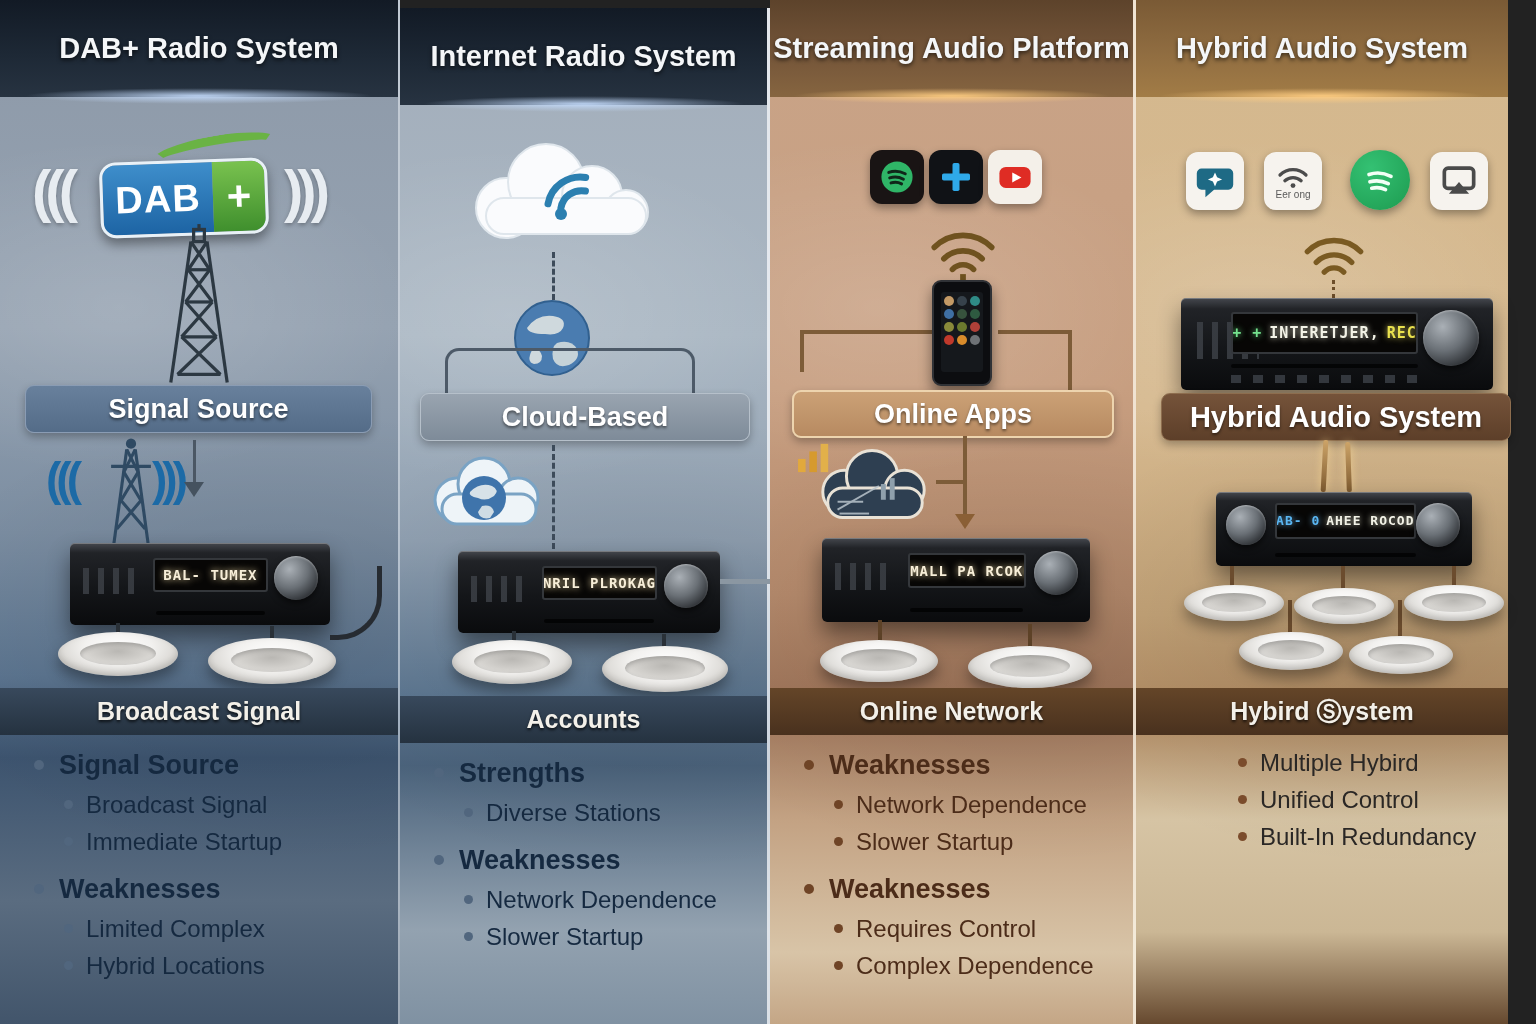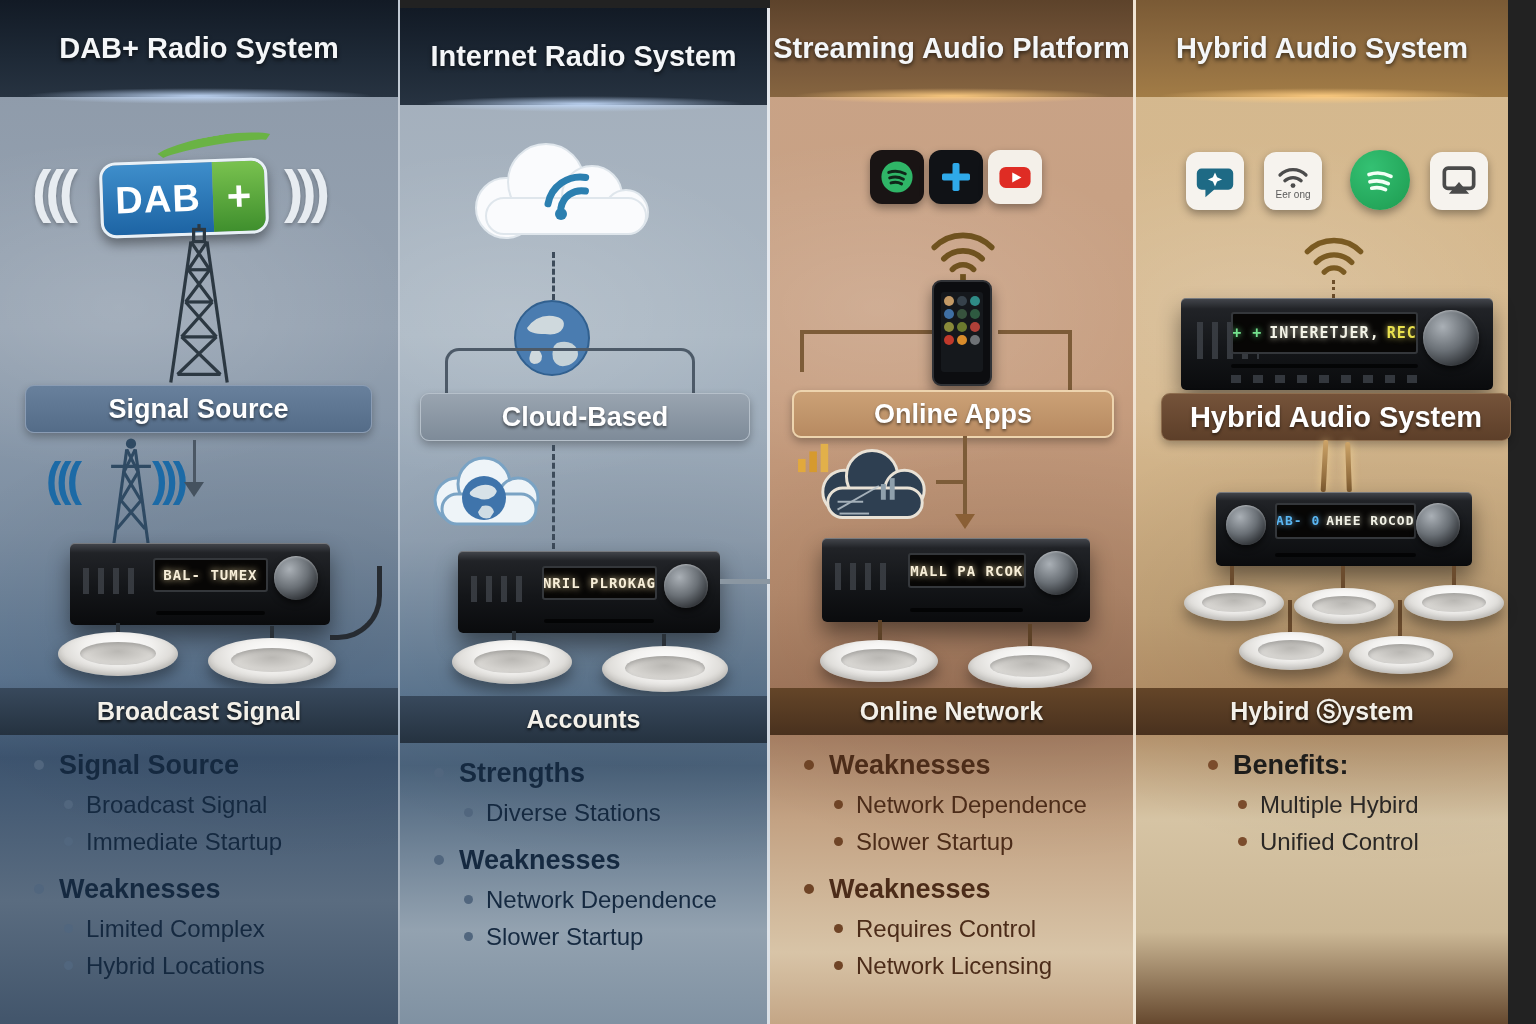--- a/index.html
+++ b/index.html
@@ -409,21 +409,21 @@
       <div class="bh" style="margin-top:8px;">
           <span class="d"></span>
           <span>Weaknesses</span>
         </div>
       <div class="bi">
           <span class="d"></span>
           <span>Requires Control</span>
         </div>
       <div class="bi">
           <span class="d"></span>
-          <span>Network Licensing</span>
+          <span>Complex Dependence</span>
         </div>
     </div>
   </section>
 
   <section class="col c4">
     <header class="chead">
       <h1>Hybrid Audio System</h1>
     </header>
 
     <div class="appic" style="left:50px;top:152px;width:58px;height:58px;background:#f6f3ee;">
@@ -505,27 +505,27 @@
     <div class="disc" style="left:158px;top:588px;width:100px;height:36px;"></div>
     <div class="disc" style="left:268px;top:585px;width:100px;height:36px;"></div>
     <div class="disc" style="left:103px;top:632px;width:104px;height:38px;"></div>
     <div class="disc" style="left:213px;top:636px;width:104px;height:38px;"></div>
 
     <div class="darkb db-warm">
       <span>Hybird Ⓢystem</span>
     </div>
 
     <div class="bul">
-      <div class="bh">
-          <span class="d"></span>
-          <span>Benefits:</span>
-        </div>
       <div class="bi">
           <span class="d"></span>
           <span>Multiple Hybird</span>
         </div>
       <div class="bi">
           <span class="d"></span>
           <span>Unified Control</span>
+        </div>
+      <div class="bi">
+          <span class="d"></span>
+          <span>Built-In Redundancy</span>
         </div>
     </div>
   </section>
 </div>
 
 </body></html>

